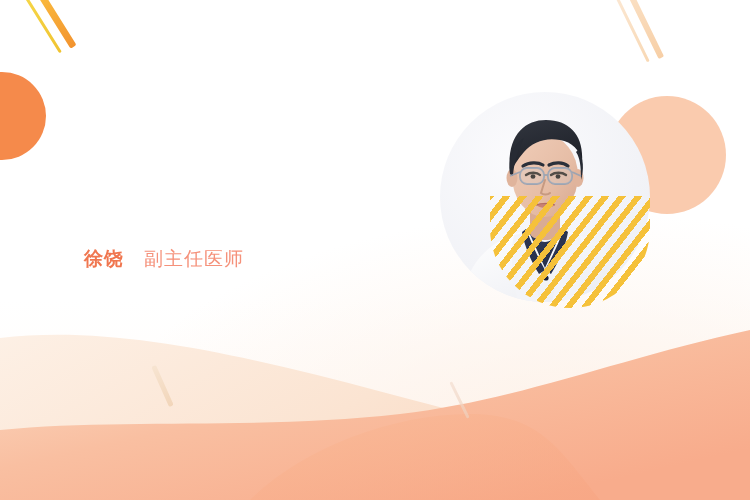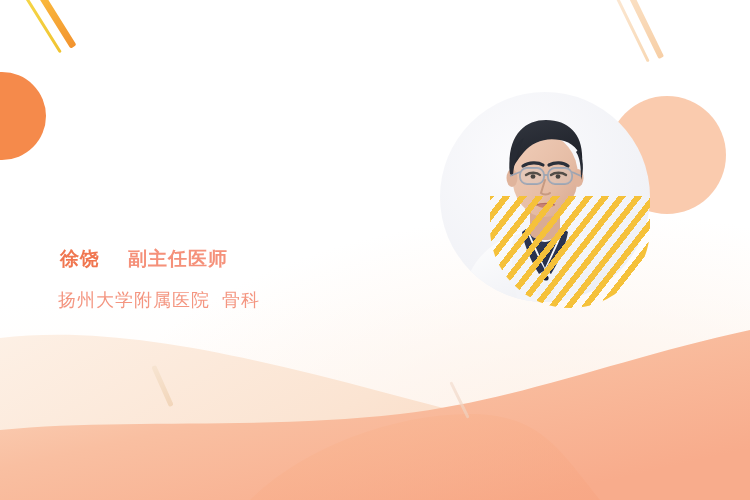--- a/index.html
+++ b/index.html
@@ -89,22 +89,22 @@
     position:absolute;left:62px;top:110px;width:350px;
     font-size:31px;line-height:1.30;font-weight:700;
     color:#15161a;letter-spacing:.5px;
     font-family:"DejaVu Sans","Liberation Sans",sans-serif;
   }
   .byline1{
     position:absolute;left:60px;top:246px;
     font-size:19px;line-height:1.4;color:#f2836a;
     white-space:nowrap;
   }
-  .byline1 .nm{font-weight:700;color:#f0764f;letter-spacing:1px;}
-  .byline1 .rk{font-weight:700;color:#f5917a;margin-left:28px;letter-spacing:1px;}
+  .byline1 .nm{font-weight:700;color:#f0764f;letter-spacing:1px;margin-left:24px;}
+  .byline1 .rk{font-weight:400;color:#f5917a;margin-left:20px;letter-spacing:1px;}
   .byline2{
     position:absolute;left:58px;top:288px;
     font-size:18px;line-height:1.4;color:#f49681;
     font-weight:400;letter-spacing:1px;white-space:nowrap;
   }
   .byline2 .dept{margin-left:12px;}
 
   
   .waves{position:absolute;left:0;bottom:0;width:750px;height:190px;}
 </style>
@@ -193,23 +193,20 @@
     </div>
   </div>
 
   <div class="stripe-fan"></div>
 
 
   <div class="byline1">
     <span class="nm">徐饶</span><span class="rk">副主任医师</span>
   </div>
 
-  <div class="byline2">
-    <span>扬州大学附属医院</span><span class="dept">骨科</span>
-  </div>
 
   <svg class="waves" viewBox="0 0 750 190" preserveAspectRatio="none">
     <defs>
       <linearGradient id="w1" x1="0" y1="0" x2="1" y2="0.4">
         <stop offset="0%" stop-color="#fdf0e5"></stop>
         <stop offset="55%" stop-color="#fbe4d2"></stop>
         <stop offset="100%" stop-color="#f9d6be"></stop>
       </linearGradient>
       <linearGradient id="w2" x1="0.1" y1="0" x2="0.9" y2="0.8">
         <stop offset="0%" stop-color="#fbd9c2"></stop>

